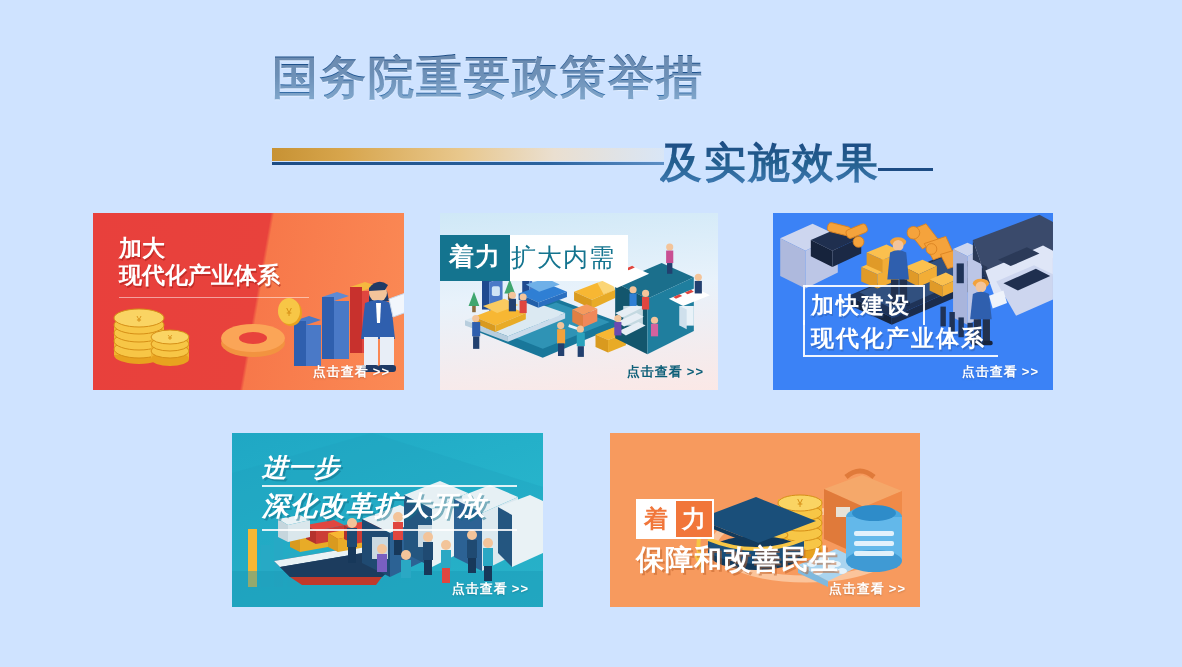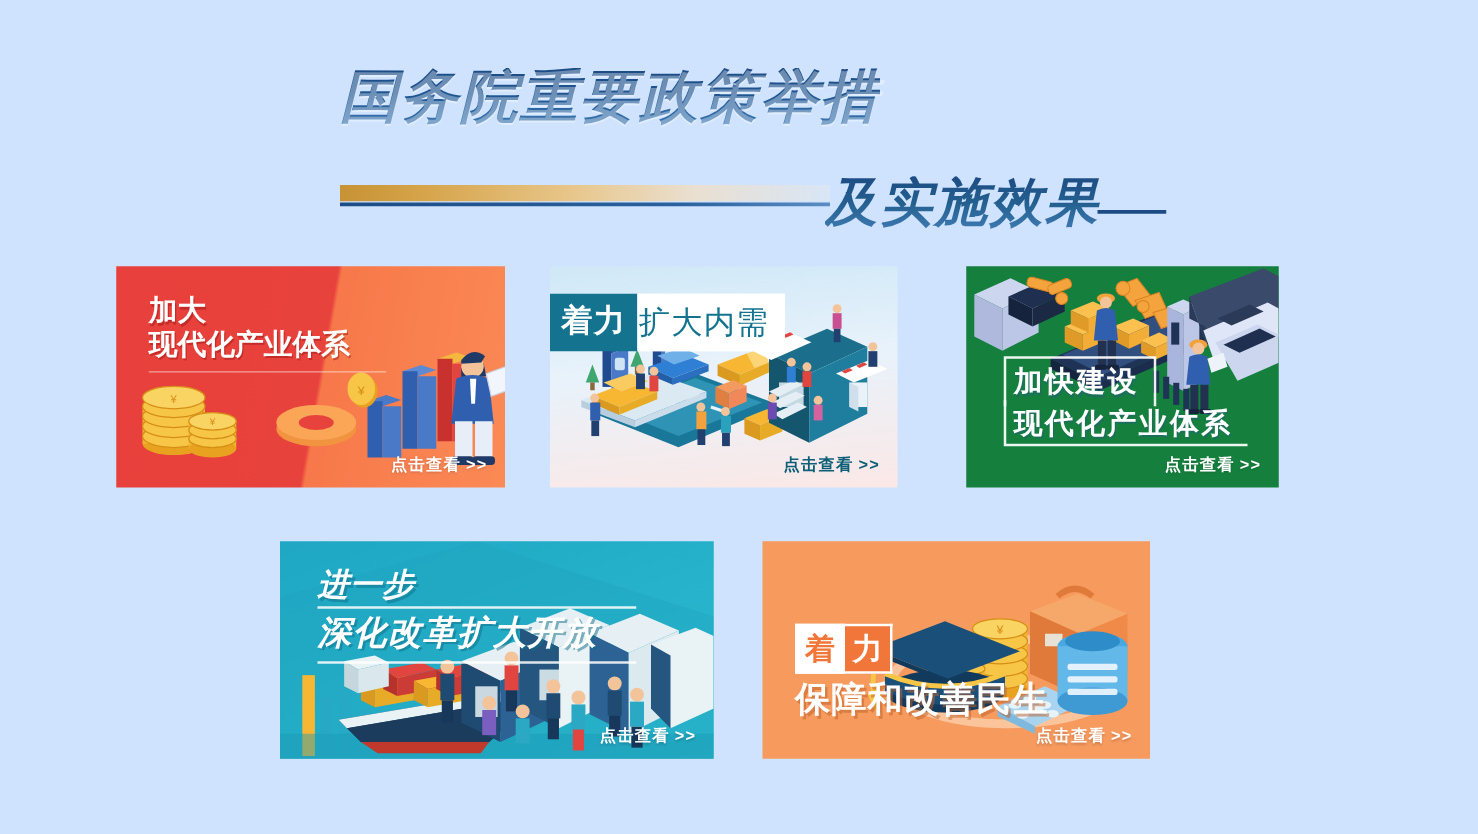--- a/index.html
+++ b/index.html
@@ -5,21 +5,21 @@
   html,body{margin:0;padding:0;}
   body{
     width:1182px;height:667px;
     background:#cfe3ff;
     font-family:"Liberation Sans","DejaVu Sans",sans-serif;
     overflow:hidden;position:relative;
   }
   .page{position:relative;width:1182px;height:667px;}
 
   
-  .header{position:absolute;left:0;top:46px;width:958px;height:110px;font-style:italic;}
+  .header{position:absolute;left:0;top:46px;width:958px;height:110px;}
   .title-line1-wrap{position:absolute;left:272px;top:8px;}
   .title-line1{
     font-family:"Liberation Serif","DejaVu Serif",serif;
     font-size:46px;font-weight:700;letter-spacing:2px;
     background:linear-gradient(180deg,#1d4c84 0%,#1f5591 45%,#3f7ab3 100%);
     -webkit-background-clip:text;background-clip:text;color:transparent;
     white-space:nowrap;line-height:1.05;
     text-shadow:0 1px 0 rgba(255,255,255,.35);
   }
   .gold-bar{
@@ -66,36 +66,36 @@
   #card2{left:440px;top:213px;width:278px;height:177px;
     background:linear-gradient(175deg,#cfe8f7 0%,#e8f2fb 45%,#fbe8e6 100%);}
   #card2 .tagrow{position:absolute;left:-4px;top:22px;display:flex;align-items:stretch;}
   #card2 .tag-a{background:#14748f;color:#fff;font-size:25px;font-weight:700;
     padding:5px 9px 6px 13px;letter-spacing:1px;}
   #card2 .tag-b{background:#ffffff;color:#14748f;font-size:25px;font-weight:400;
     padding:5px 12px 6px 0;letter-spacing:1px;border:1px solid #ffffff;}
   #card2 .cta{color:#0d5f78;text-shadow:none;}
 
   
-  #card3{left:773px;top:213px;width:250px;height:177px;background:#15803d;}
+  #card3{left:773px;top:213px;width:280px;height:177px;background:#3b82f6;}
   #card3 .l1{position:absolute;left:30px;top:72px;color:#fff;font-size:23px;font-weight:700;
     padding:3px 12px 4px 6px;letter-spacing:2px;
     border-top:2px solid rgba(255,255,255,.92);
     border-left:2px solid rgba(255,255,255,.92);
     border-right:2px solid rgba(255,255,255,.92);
     text-shadow:1px 2px 0 rgba(40,80,150,.35);}
   #card3 .l2{position:absolute;left:30px;top:107px;color:#fff;font-size:23px;font-weight:700;
     padding:3px 12px 1px 6px;letter-spacing:2px;
     border-bottom:2px solid rgba(255,255,255,.92);
     border-left:2px solid rgba(255,255,255,.92);
     text-shadow:1px 2px 0 rgba(40,80,150,.35);}
 
   
-  #card4{left:224px;top:433px;width:311px;height:174px;
-    background:linear-gradient(160deg,#1fa7c4 0%,#24b0c9 40%,#2dbcd0 100%);padding-left:36px;}
+  #card4{left:232px;top:433px;width:311px;height:174px;
+    background:linear-gradient(160deg,#1fa7c4 0%,#24b0c9 40%,#2dbcd0 100%);}
   #card4 .l1{position:absolute;left:30px;top:18px;color:#fff;font-size:25px;font-weight:700;
     font-style:italic;letter-spacing:1px;text-shadow:2px 2px 0 rgba(15,110,135,.5);}
   #card4 .ul1{position:absolute;left:30px;top:52px;width:255px;height:2px;background:rgba(255,255,255,.85);}
   #card4 .l2{position:absolute;left:30px;top:55px;color:#fff;font-size:27px;font-weight:700;
     font-style:italic;letter-spacing:1px;text-shadow:2px 2px 0 rgba(15,110,135,.5);}
   #card4 .ul2{position:absolute;left:30px;top:96px;width:255px;height:2px;background:rgba(255,255,255,.85);}
 
   
   #card5{left:610px;top:433px;width:310px;height:174px;background:#f79a5e;}
   #card5 .tagrow{position:absolute;left:26px;top:66px;display:flex;}

